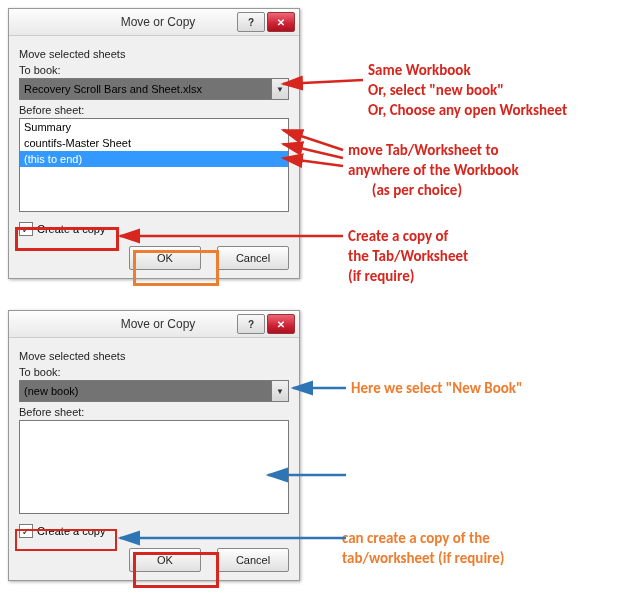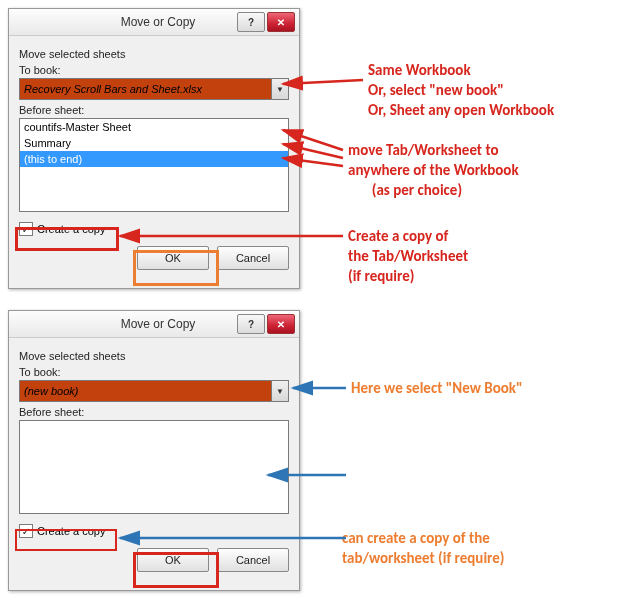--- a/index.html
+++ b/index.html
@@ -51,33 +51,32 @@
     font-weight: bold;
     background: linear-gradient(#f8f8f8,#dcdcdc);
     color:#333;
   }
   .tb-close {
     background: linear-gradient(#e67,#c23 60%,#a12);
     color:#fff;
     border-color:#933;
   }
   .dialog-body {
-    padding: 8px 10px 18px 10px;
+    padding: 8px 10px 8px 10px;
   }
   .lbl {
     margin: 4px 0 2px 0;
     color:#222;
   }
   .combo {
     display:flex;
     border:1px solid #7a7a7a;
-    background:#c2410c;
+    background:#737373;
     height:20px;
     align-items:center;
-    font-style:italic;
   }
   .combo-text {
     flex:1;
     padding:0 4px;
     font-size:11px;
     white-space:nowrap;
     overflow:hidden;
   }
   .combo-btn {
     width:16px;
@@ -109,21 +108,21 @@
     gap:4px;
   }
   .chkbox {
     width:12px;height:12px;border:1px solid #7a7a7a;background:#fff;
     display:flex;align-items:center;justify-content:center;font-size:10px;color:#222;
   }
   .btnrow {
     margin-top:10px;
     display:flex;
     justify-content:flex-end;
-    gap:8px;
+    gap:16px;
   }
   .btn {
     width:70px;height:22px;border:1px solid #888;border-radius:2px;
     background:linear-gradient(#fefefe,#e0e0e0);
     display:flex;align-items:center;justify-content:center;
     font-size:11px;color:#222;
   }
 
   
   .hl-red-thick { position:absolute; border:3px solid #d7261e; pointer-events:none; }
@@ -170,41 +169,41 @@
     </div>
     <div class="dialog-body">
       <div class="lbl">Move selected sheets</div>
       <div class="lbl">To book:</div>
       <div class="combo">
         <div class="combo-text">Recovery Scroll Bars and Sheet.xlsx</div>
         <div class="combo-btn">▼</div>
       </div>
       <div class="lbl">Before sheet:</div>
       <div class="listbox">
+        <div class="item">Summary</div>
         <div class="item">countifs-Master Sheet</div>
-        <div class="item">Summary</div>
         <div class="item selected">(this to end)</div>
       </div>
       <div class="chkline">
         <div class="chkbox">✓</div>
         <span>Create a copy</span>
       </div>
       <div class="btnrow">
         <div class="btn">OK</div>
         <div class="btn">Cancel</div>
       </div>
     </div>
   </div>
 
   <div class="hl-red-thick" style="left:7px;top:219px;width:98px;height:18px;"></div>
   <div class="hl-orange" style="left:125px;top:242px;width:80px;height:30px;"></div>
 
   <div class="ann red" style="left:360px;top:52px;">Same Workbook
 Or, select "new book"
-Or, Sheet any open Workbook</div>
+Or, Choose any open Worksheet</div>
   <div class="ann red" style="left:340px;top:218px;">Create a copy of
 the Tab/Worksheet
 (if require)</div>
   <div class="ann red" style="left:340px;top:132px;">move Tab/Worksheet to
 anywhere of the Workbook
        (as per choice)</div>
 
   <svg class="overlay" width="627" height="290">
     <defs>
       <marker id="arrR" markerWidth="10" markerHeight="10" refX="8" refY="3" orient="auto">

